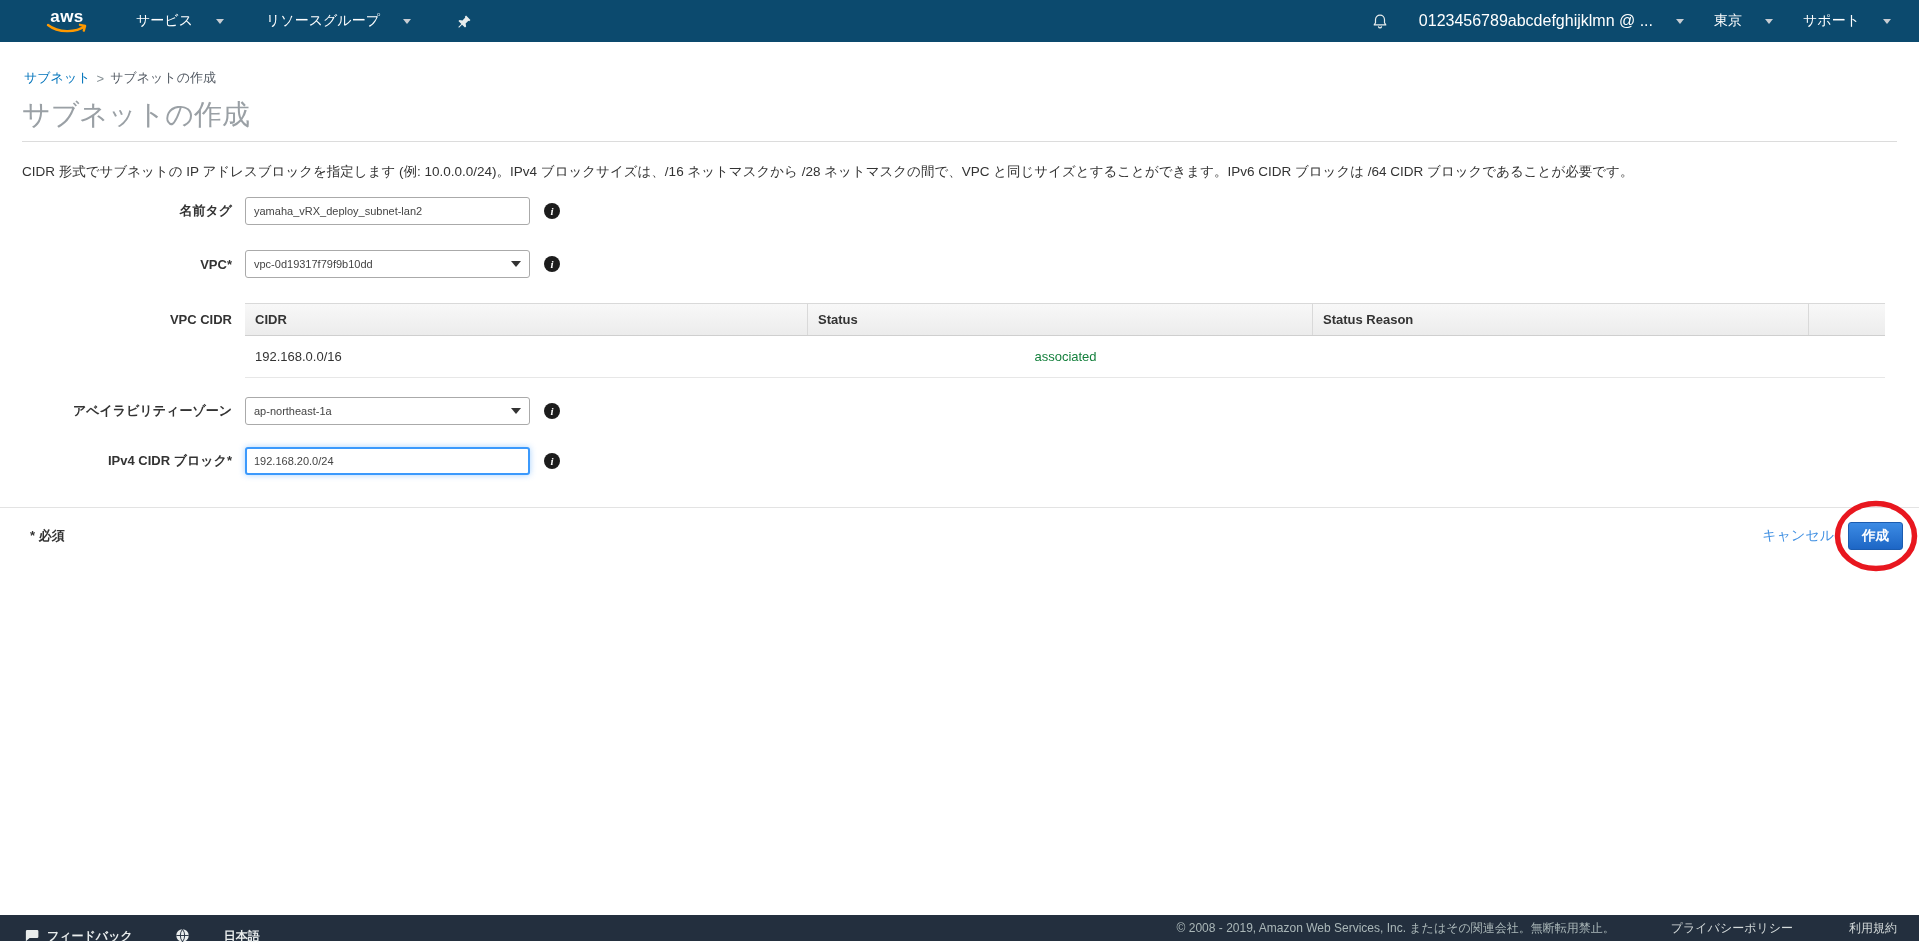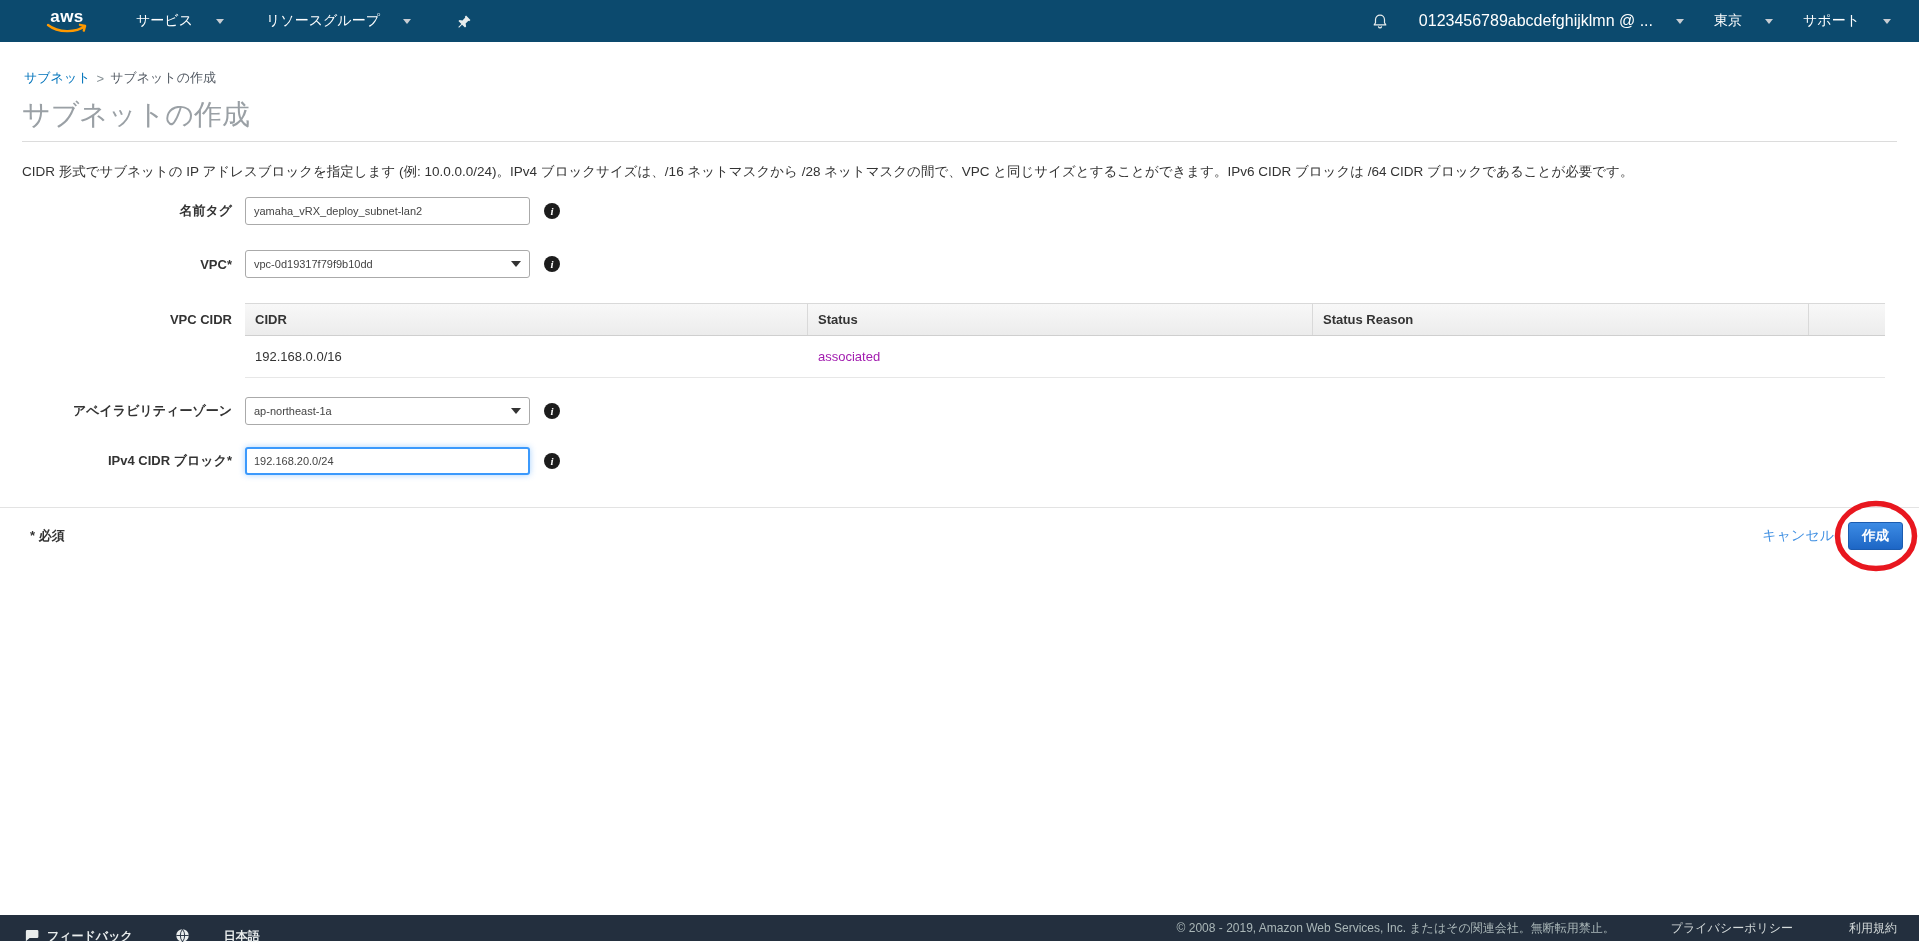--- a/index.html
+++ b/index.html
@@ -76,21 +76,21 @@
     background:linear-gradient(#f8f8f8,#ececec);
     border-top:1px solid #d9d9d9; border-bottom:1px solid #cfcfcf;
     font-weight:bold; color:#333;
   }
   .th { padding-left:10px; height:100%; display:flex; align-items:center; border-right:1px solid #d9d9d9; }
   .th:last-child { border-right:none; }
   .th-cidr { width:563px; } .th-status { width:505px; } .th-reason { width:496px; } .th-extra { width:76px; }
   .vpc-table-row { display:flex; height:42px; align-items:center; border-bottom:1px solid #e7e7e7; }
   .td { padding-left:10px; }
   .td-cidr { width:563px; } .td-status { width:505px; } .td-reason { width:496px; } .td-extra { width:76px; }
-  .status-green { color:#a21caf; }
+  .status-green { color:#15803d;text-align:center; }
 
   
   .actions-divider { margin:32px 0 0 0; border-bottom:1px solid #e3e3e3; }
   .actions-row { display:flex; align-items:center; padding:14px 16px 0 30px; }
   .required-note { font-size:13px; font-weight:bold; color:#333; }
   .actions-right { margin-left:auto; display:flex; align-items:center; }
   .cancel-link { color:#4190e2; font-size:14px; text-decoration:none; cursor:pointer; margin-right:14px;margin-left:26px; }
   .create-wrap { position:relative; display:inline-block; }
   .create-button {
     height:28px; padding:0 13px; font-size:13.5px; font-weight:bold; color:#fff;

